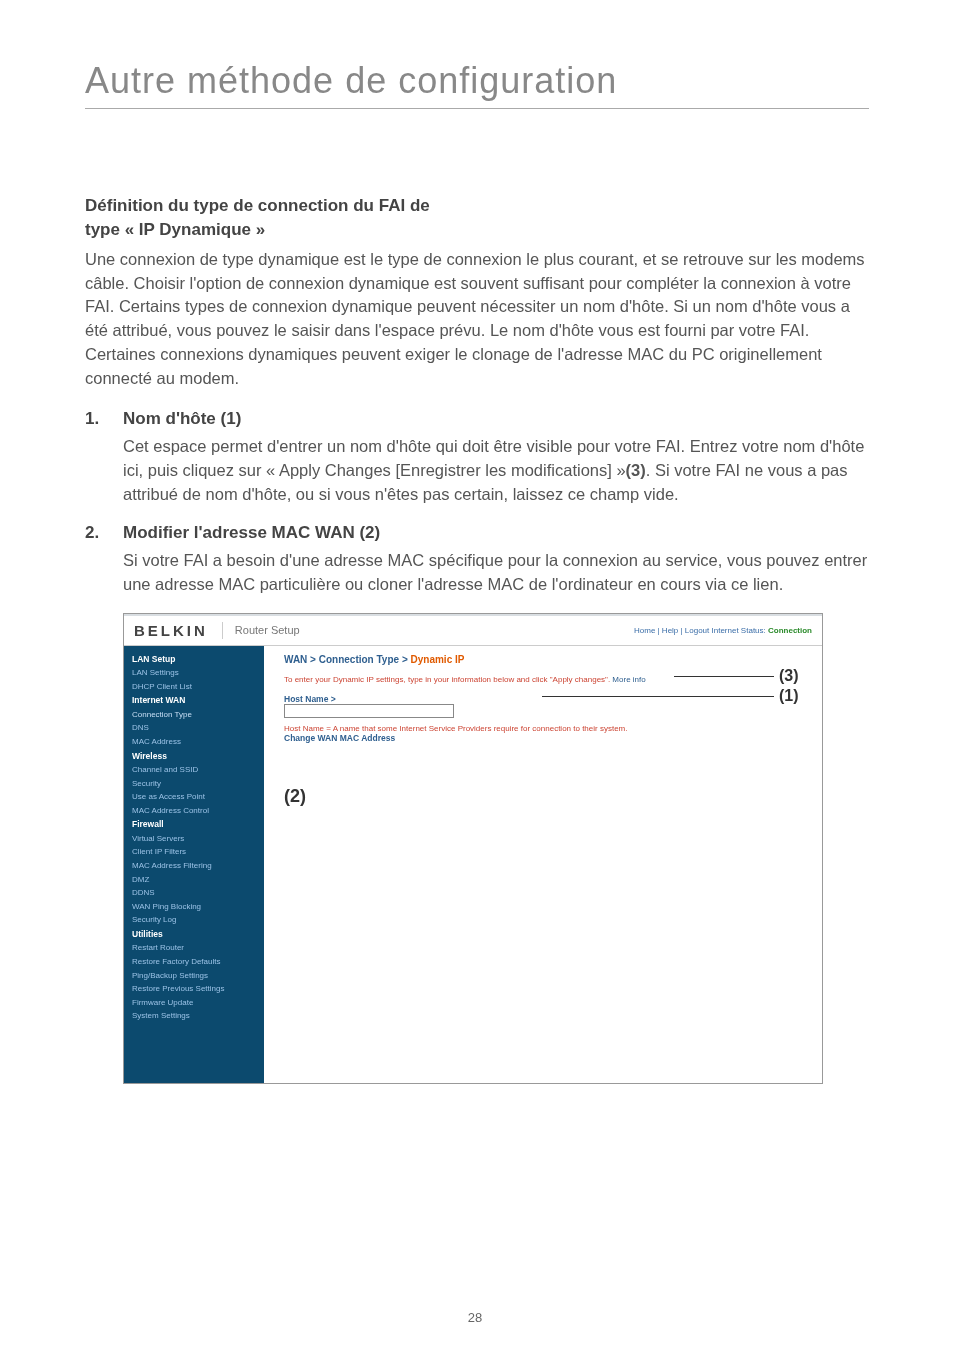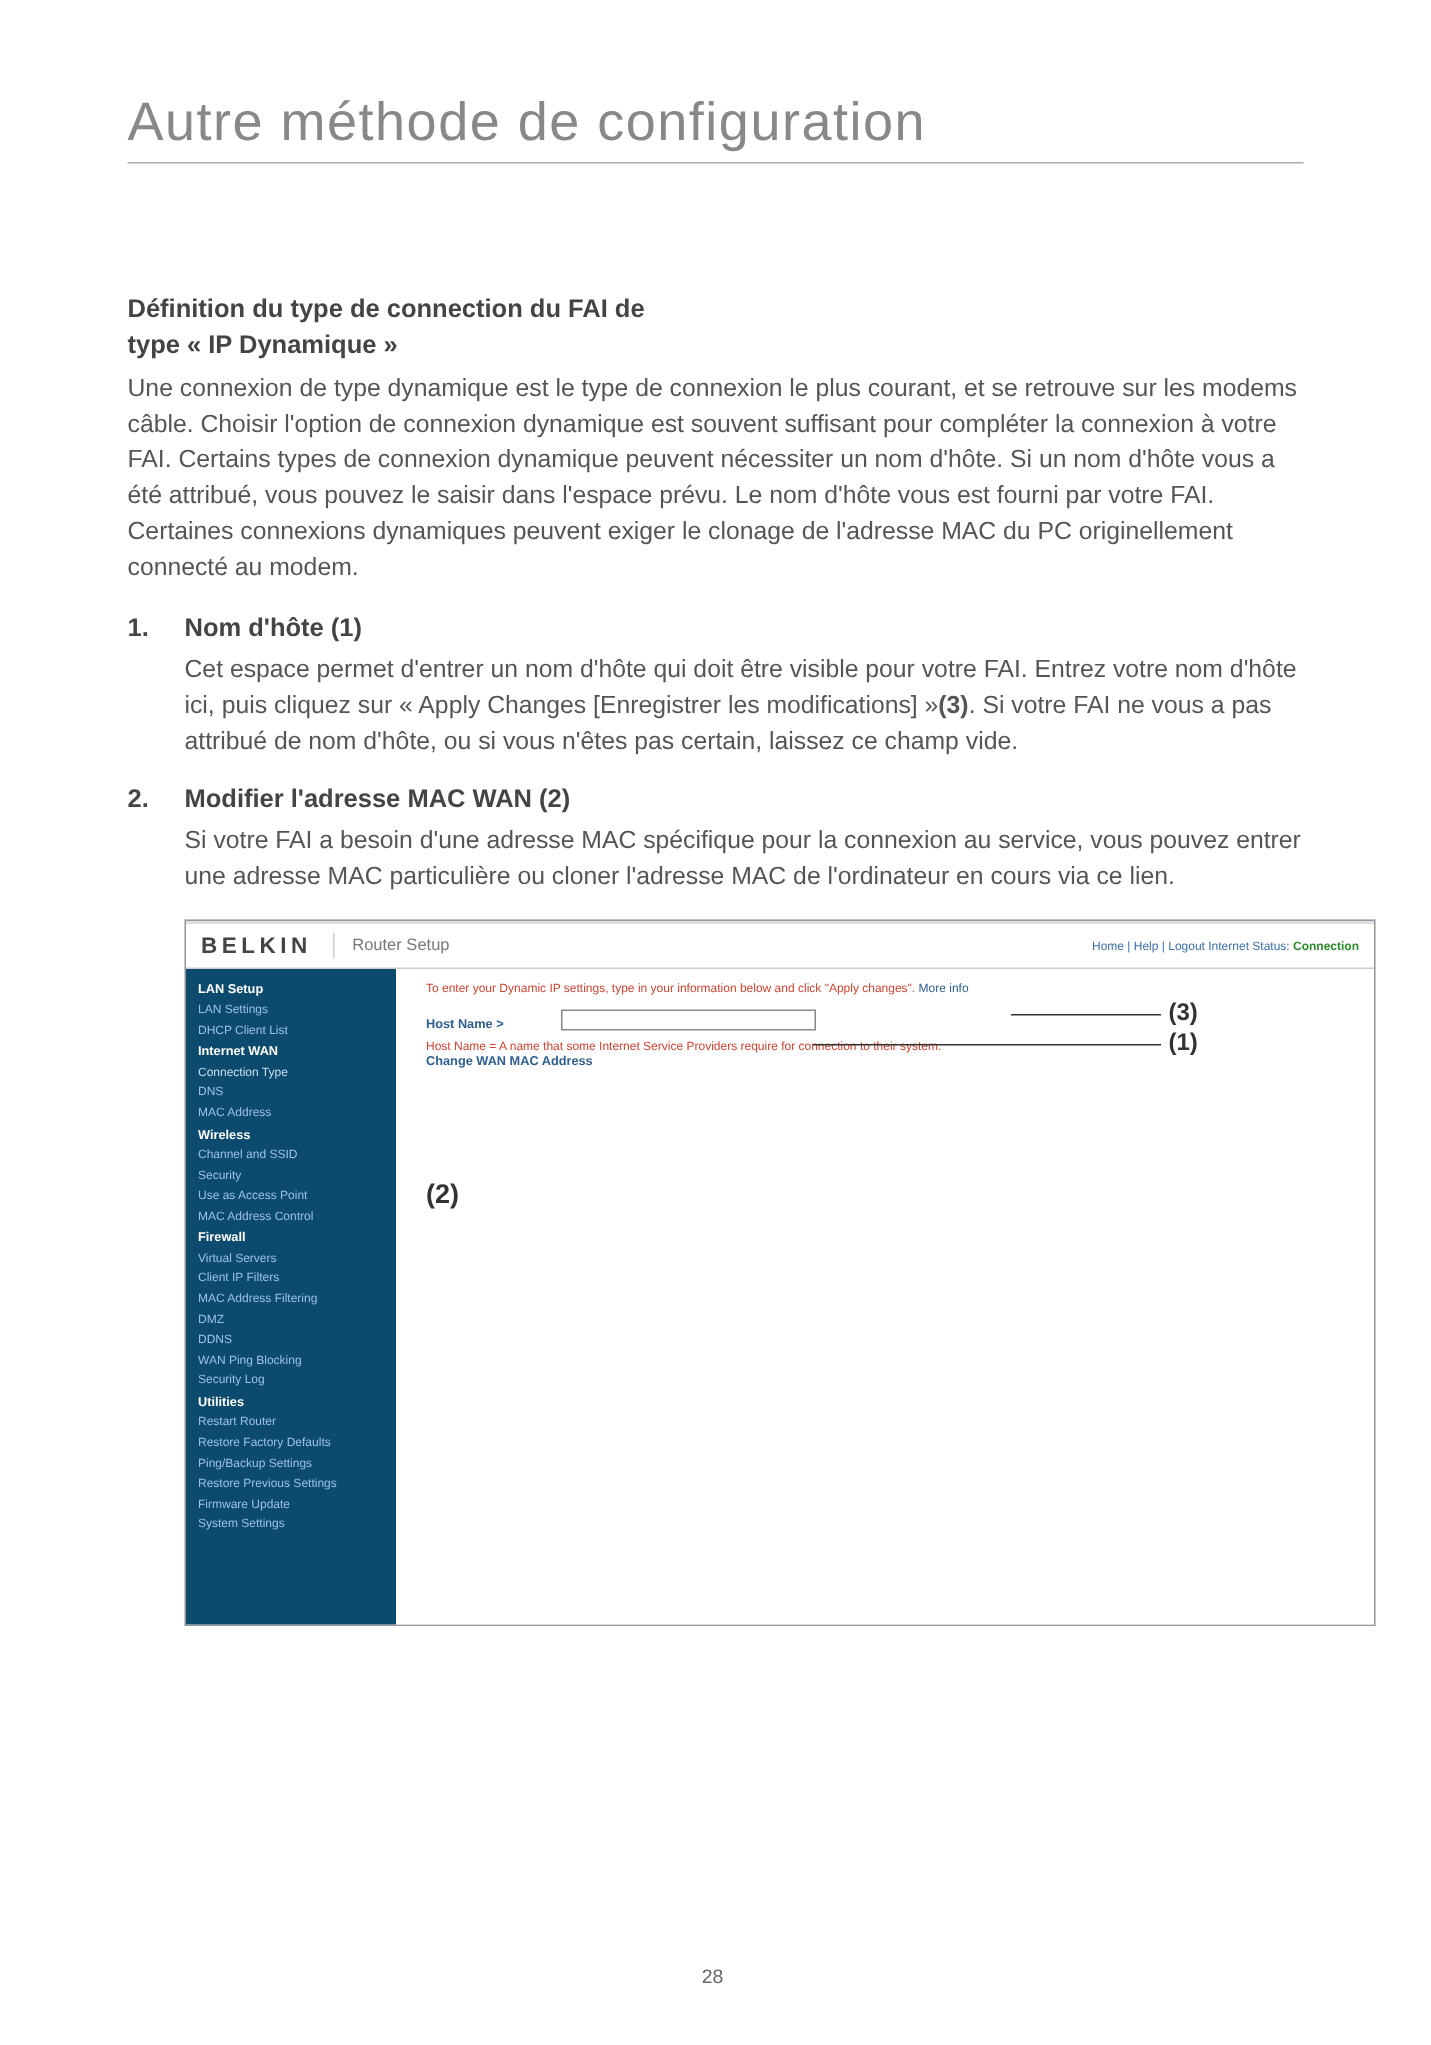--- a/index.html
+++ b/index.html
@@ -6,39 +6,39 @@
     body { width: 954px; height: 1363px; background: #fff; font-family: Arial, Helvetica, sans-serif; color: #555; padding: 60px 85px 40px 85px; }
     .page-title { font-size: 36px; font-weight: 300; color: #888; letter-spacing: 1px; margin-bottom: 6px; font-family: "Arial Narrow", Arial, sans-serif; }
     .title-rule { border: none; border-top: 1px solid #aaa; margin-bottom: 85px; }
     .section-heading { font-size: 17px; font-weight: bold; color: #444; line-height: 1.4; margin-bottom: 6px; }
     .body-text { font-size: 16.5px; color: #555; line-height: 1.45; margin-bottom: 18px; }
     .numbered { display: flex; align-items: baseline; margin-bottom: 6px; }
     .numbered .num { font-size: 17px; font-weight: bold; color: #444; width: 38px; flex-shrink: 0; }
     .numbered .label { font-size: 17px; font-weight: bold; color: #444; }
     .indented { margin-left: 38px; font-size: 16.5px; color: #555; line-height: 1.45; margin-bottom: 16px; }
     .indented .bold { font-weight: bold; color: #555; }
-    .screenshot-wrap { margin-left: 38px; margin-top: 12px; border: 1px solid #999; width: 794px; background: #d9dee2; padding-top: 2px; }
+    .screenshot-wrap { margin-left: 38px; margin-top: 12px; border: 1px solid #999; width: 700px; background: #d9dee2; padding-top: 2px; }
     .ss-inner { background: #fff; display: flex; flex-direction: column; }
     .ss-topbar { display: flex; align-items: center; padding: 6px 10px; border-bottom: 1px solid #ccc; }
     .ss-brand { font-size: 15px; font-weight: bold; letter-spacing: 3px; color: #444; padding-right: 14px; border-right: 1px solid #ccc; }
     .ss-setup { font-size: 11px; color: #777; margin-left: 12px; flex: 1; }
     .ss-status { font-size: 8px; color: #333; }
     .ss-status .st-link { color: #3b6ea8; }
     .ss-status .st-conn { color: #2a8a2a; font-weight: bold; }
     .ss-body { display: flex; }
     .ss-sidebar { width: 140px; background: #0c4a6e; padding: 6px 8px 60px 8px; font-size: 8px; line-height: 1.7; color: #9bc2e6; }
     .ss-sidebar .hdr { color: #fff; font-weight: bold; font-size: 8.5px; }
     .ss-sidebar .active { color: #c8dff6; }
     .ss-main { flex: 1; padding: 8px 12px 50px 20px; position: relative; font-size: 9px; }
     .ss-crumb { font-size: 10px; font-weight: bold; margin-bottom: 10px; }
     .ss-crumb .c1 { color: #2f5f8f; }
     .ss-crumb .c2 { color: #e05a00; }
     .ss-instr { font-size: 8px; color: #c43; margin-bottom: 10px; }
     .ss-instr .more { color: #2f5f8f; }
-    .ss-row { display: flex; align-items: flex-end; margin-bottom: 6px; }
+    .ss-row { display: flex; align-items: flex-start; margin-bottom: 6px; flex-direction: column; }
     .ss-row .lbl { color: #2f5f8f; font-weight: bold; width: 90px; font-size: 8.5px; }
     .ss-row input { width: 170px; height: 14px; border: 1px solid #888; font-size: 8px; }
     .ss-note { font-size: 8px; color: #c43; }
     .ss-macchange { color: #2f5f8f; font-weight: bold; font-size: 8.5px; margin-bottom: 14px; }
     .ss-btnrow { margin-left: 110px; }
     .ss-btn { display: inline-block; padding: 2px 14px; font-size: 8px; border: 1px solid #7a9; background: linear-gradient(#e8f4ea,#c9e2cf); color: #355; margin-right: 24px; }
     .callout-line { position: absolute; background: #333; height: 1px; }
     .callout-label { position: absolute; font-size: 16px; font-weight: bold; color: #333; }
     .ss-main .cl3 { top: 30px; left: 410px; width: 100px; }
     .ss-main .lb3 { top: 21px; left: 515px; }
@@ -107,20 +107,23 @@
         <div>Security Log</div>
         <div class="hdr">Utilities</div>
         <div>Restart Router</div>
         <div>Restore Factory Defaults</div>
         <div>Ping/Backup Settings</div>
         <div>Restore Previous Settings</div>
         <div>Firmware Update</div>
         <div>System Settings</div>
       </div>
       <div class="ss-main">
+        <div class="ss-crumb">
+          <span class="c1">WAN &gt; </span><span class="c1">Connection Type &gt; </span><span class="c2">Dynamic IP</span>
+        </div>
         <div class="ss-instr">
           <span>To enter your Dynamic IP settings, type in your information below and click "Apply changes". </span><span class="more">More info</span>
         </div>
         <div class="ss-row">
           <span class="lbl">Host Name &gt;</span>
           <input type="text" value="" style="">
         </div>
         <div class="ss-note">Host Name = A name that some Internet Service Providers require for connection to their system.</div>
         <div class="ss-macchange">Change WAN MAC Address</div>
 

